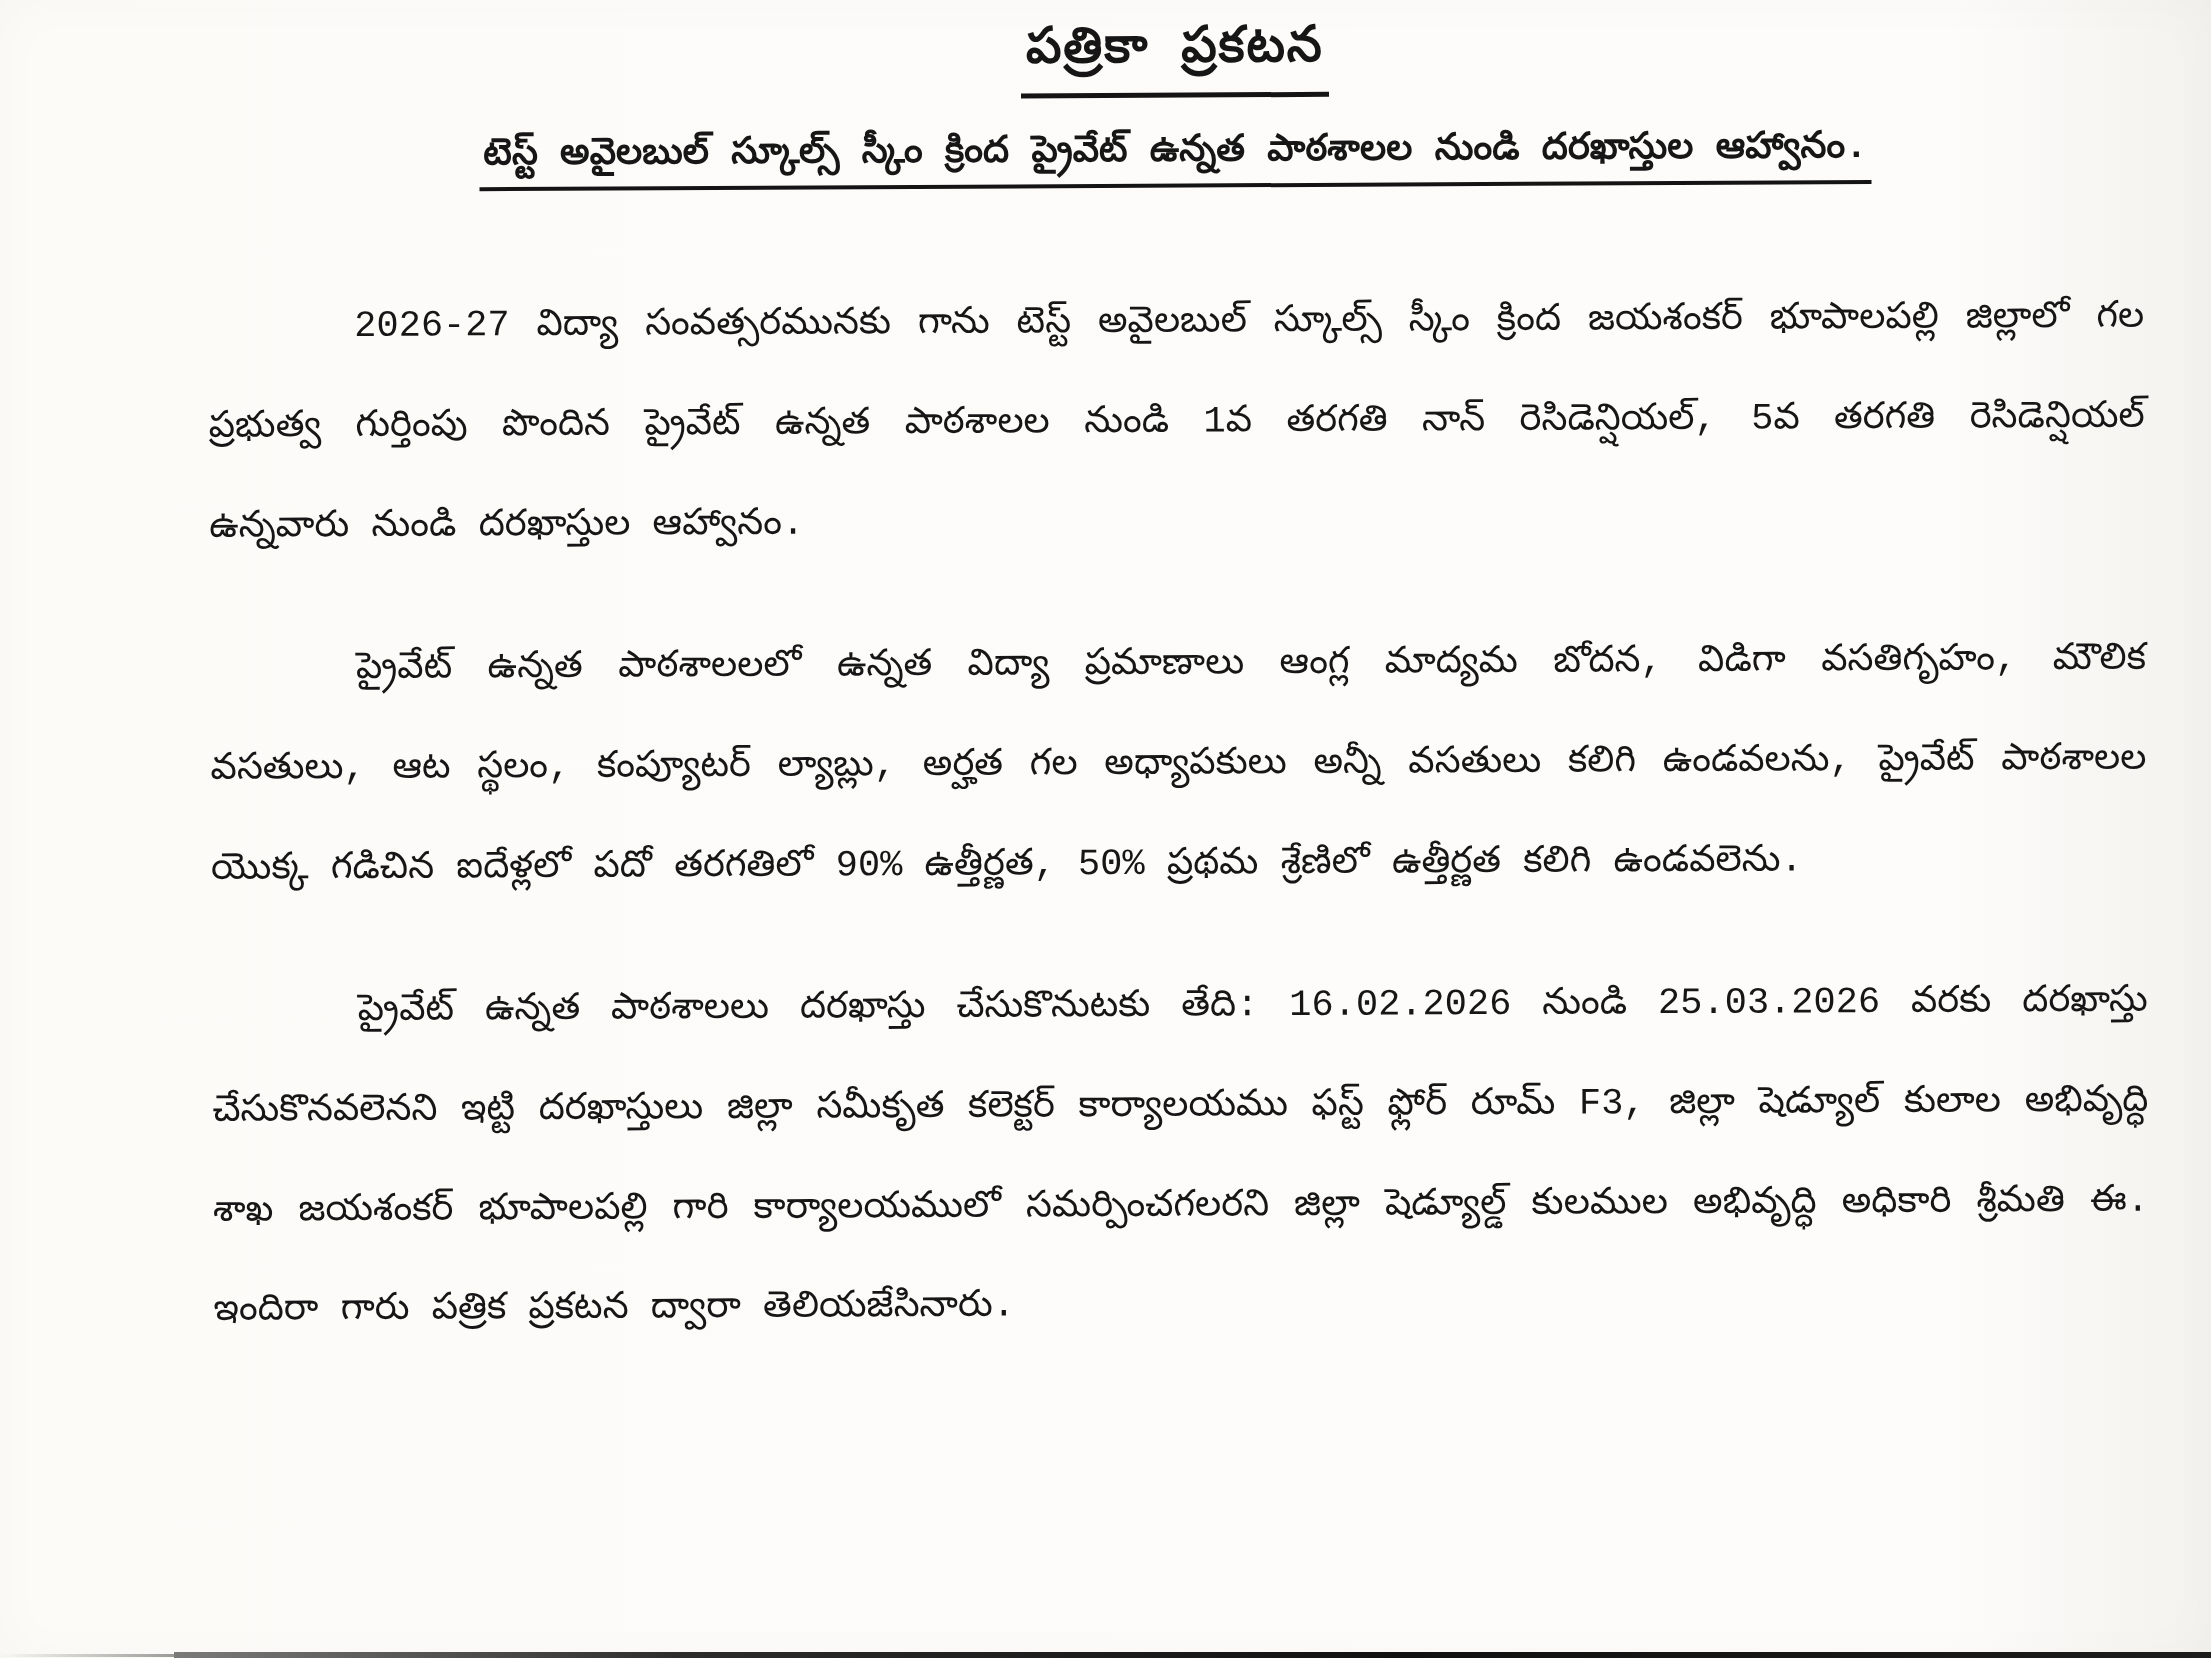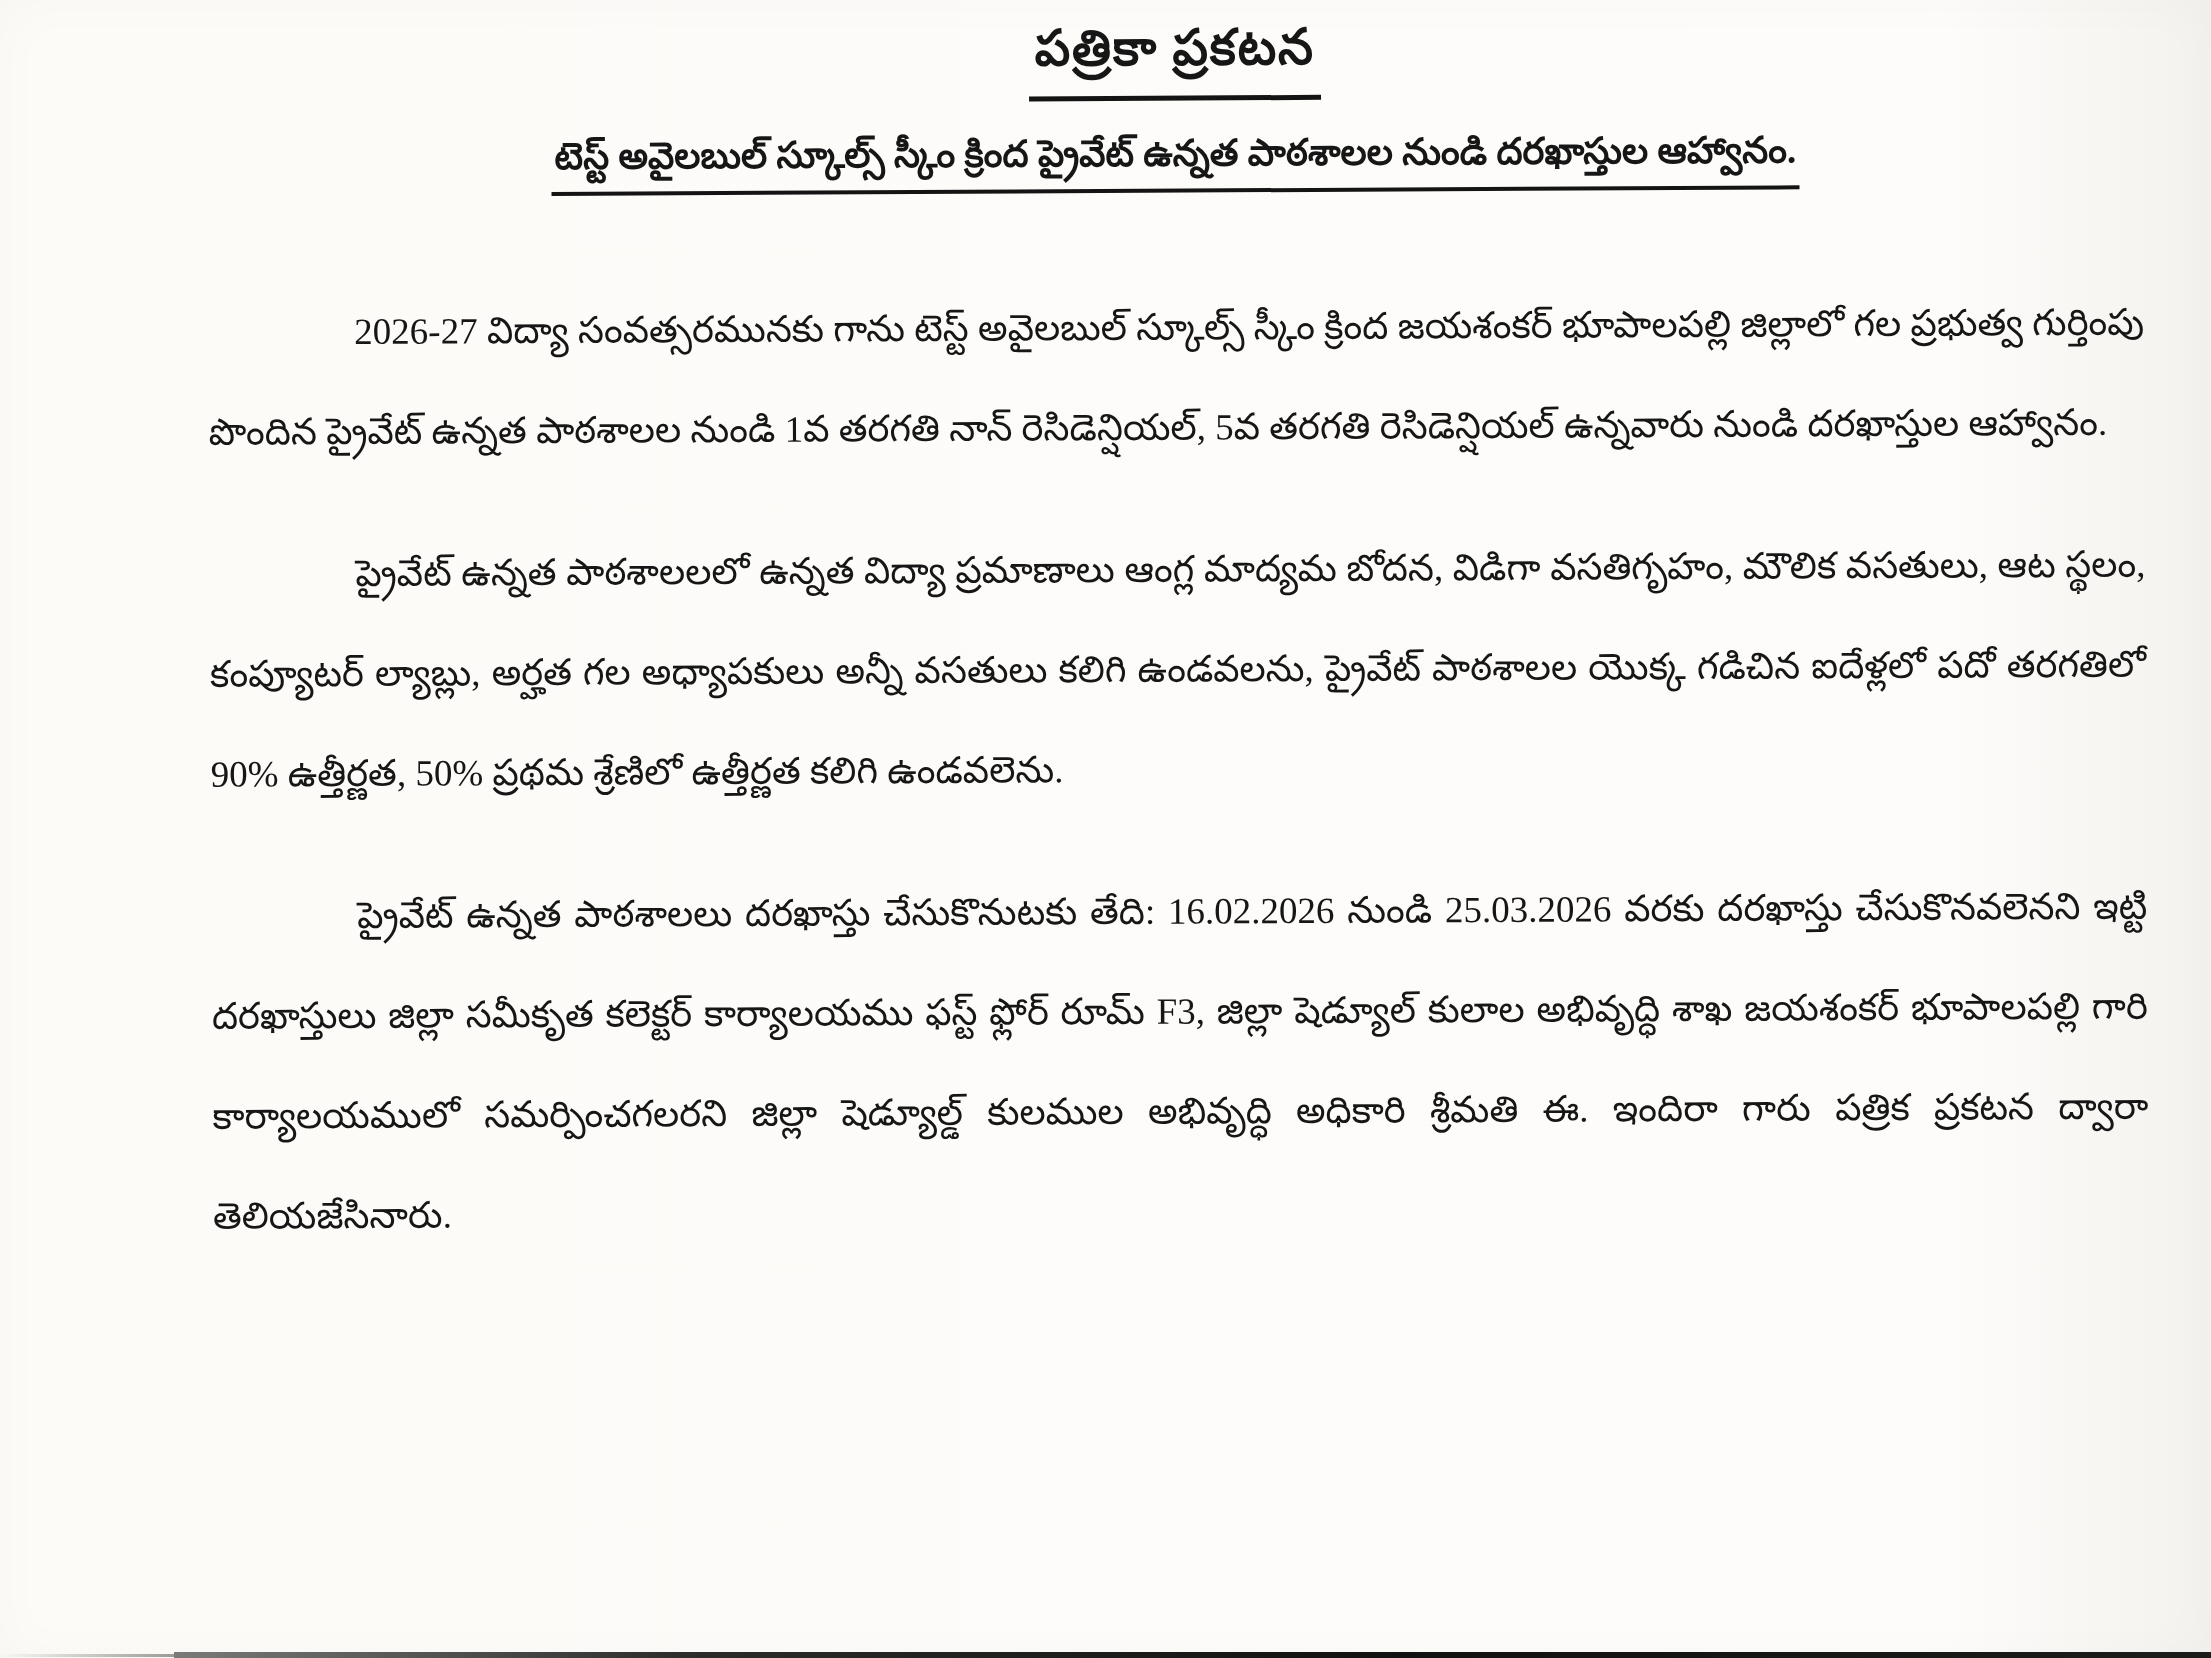--- a/index.html
+++ b/index.html
@@ -7,21 +7,21 @@
     padding: 0;
     background: #f0efec;
   }
   .page {
     position: relative;
     width: 2211px;
     height: 1659px;
     overflow: hidden;
     background: linear-gradient(90deg, #fcfbf8 0%, #fdfcfa 88%, #f3f2ee 100%);
     color: #161616;
-    font-family: Liberation Serif, serif;
+    font-family: Liberation Mono, monospace;
     box-shadow: inset 0 0 55px rgba(0,0,0,0.025);
   }
   .content {
     position: absolute;
     inset: 0;
     box-sizing: border-box;
     padding: 18.5px 65px 0 210px;
     transform: rotate(-0.3deg);
     transform-origin: 50% 40%;
   }

